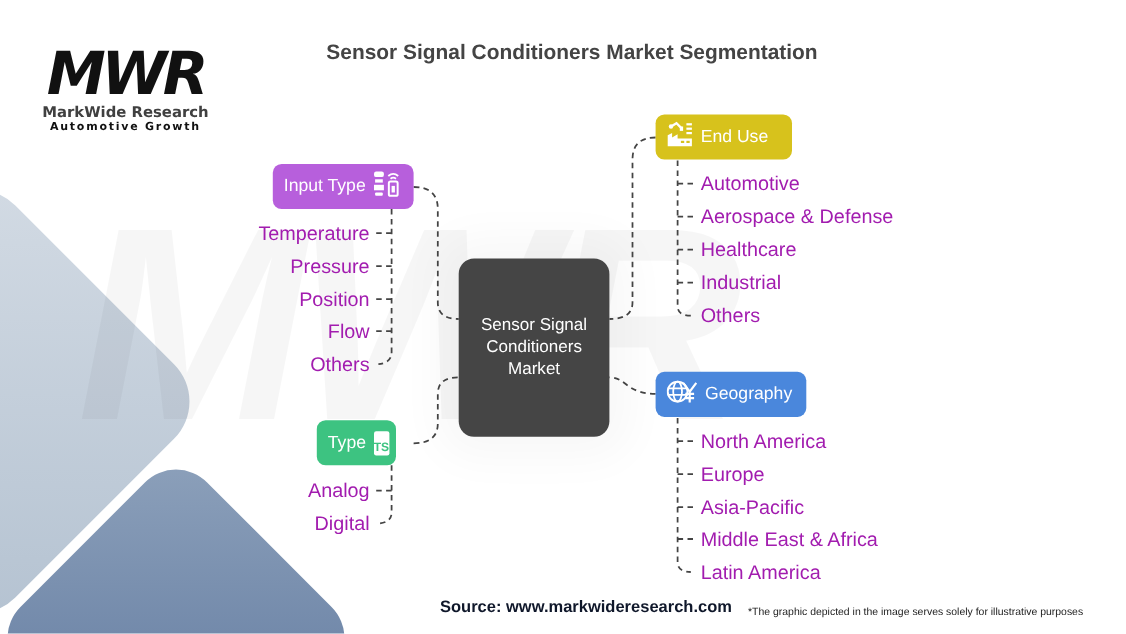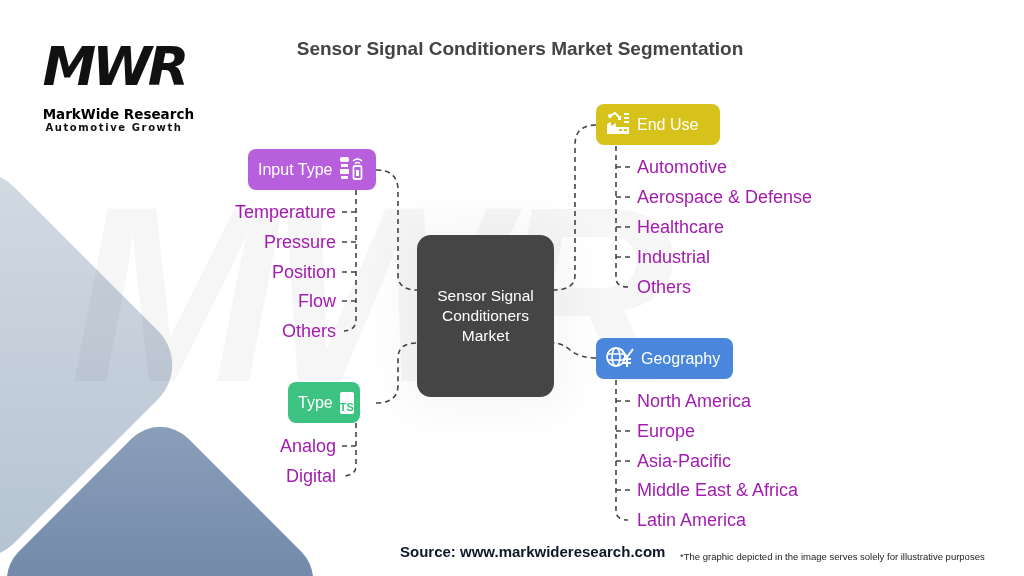--- a/index.html
+++ b/index.html
@@ -31,21 +31,21 @@
       font-weight: 900; font-style: italic;
       font-size: 250px; letter-spacing: -10px;
       color: rgba(0,0,0,0.035);
       line-height: 1;
       white-space: nowrap;
     }
 
     
     .logo { position: absolute; left: 34px; top: 40px; width: 160px; text-align: center; }
     .logo-mark { font-family: "DejaVu Sans", sans-serif; font-weight: 900; font-style: italic; font-size: 54px; color: #111; letter-spacing: -4px; line-height: 54px; }
-    .logo-name { font-family: "DejaVu Sans", sans-serif; font-weight: bold; font-size: 13.5px; color: #000000; margin-top: 12px; white-space: nowrap; text-align: right; }
+    .logo-name { font-family: "DejaVu Sans", sans-serif; font-weight: bold; font-size: 13.5px; color: #404040; margin-top: 0px; white-space: nowrap; }
     .logo-tag { font-family: "DejaVu Sans", sans-serif; font-weight: bold; font-size: 10px; color: #111; letter-spacing: 1.6px; white-space: nowrap; }
 
     .title {
       position: absolute; left: 0; width: 1040px; top: 38px; text-align: center;
       font-weight: bold; font-size: 19px; color: #444;
     }
 
     
     .center {
       position: absolute; left: 417px; top: 235px; width: 137px; height: 162px;

